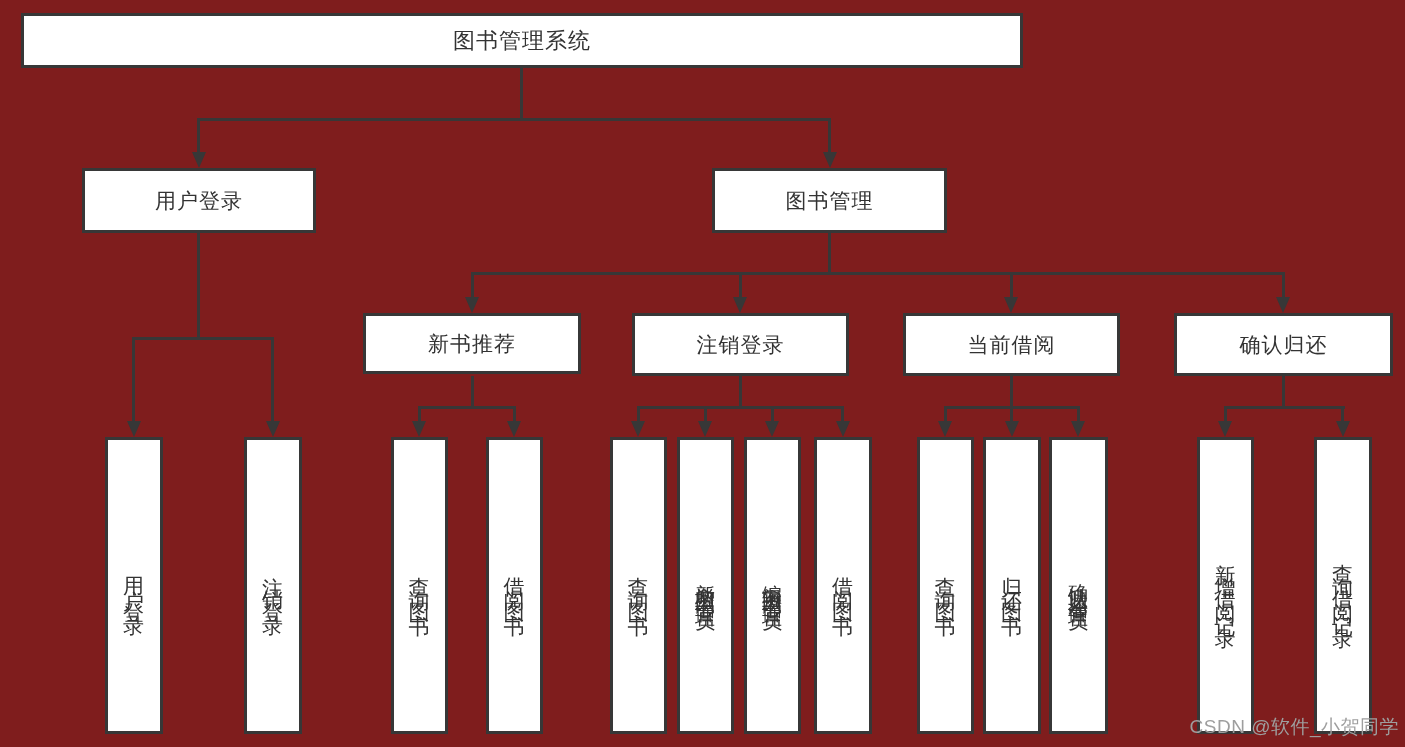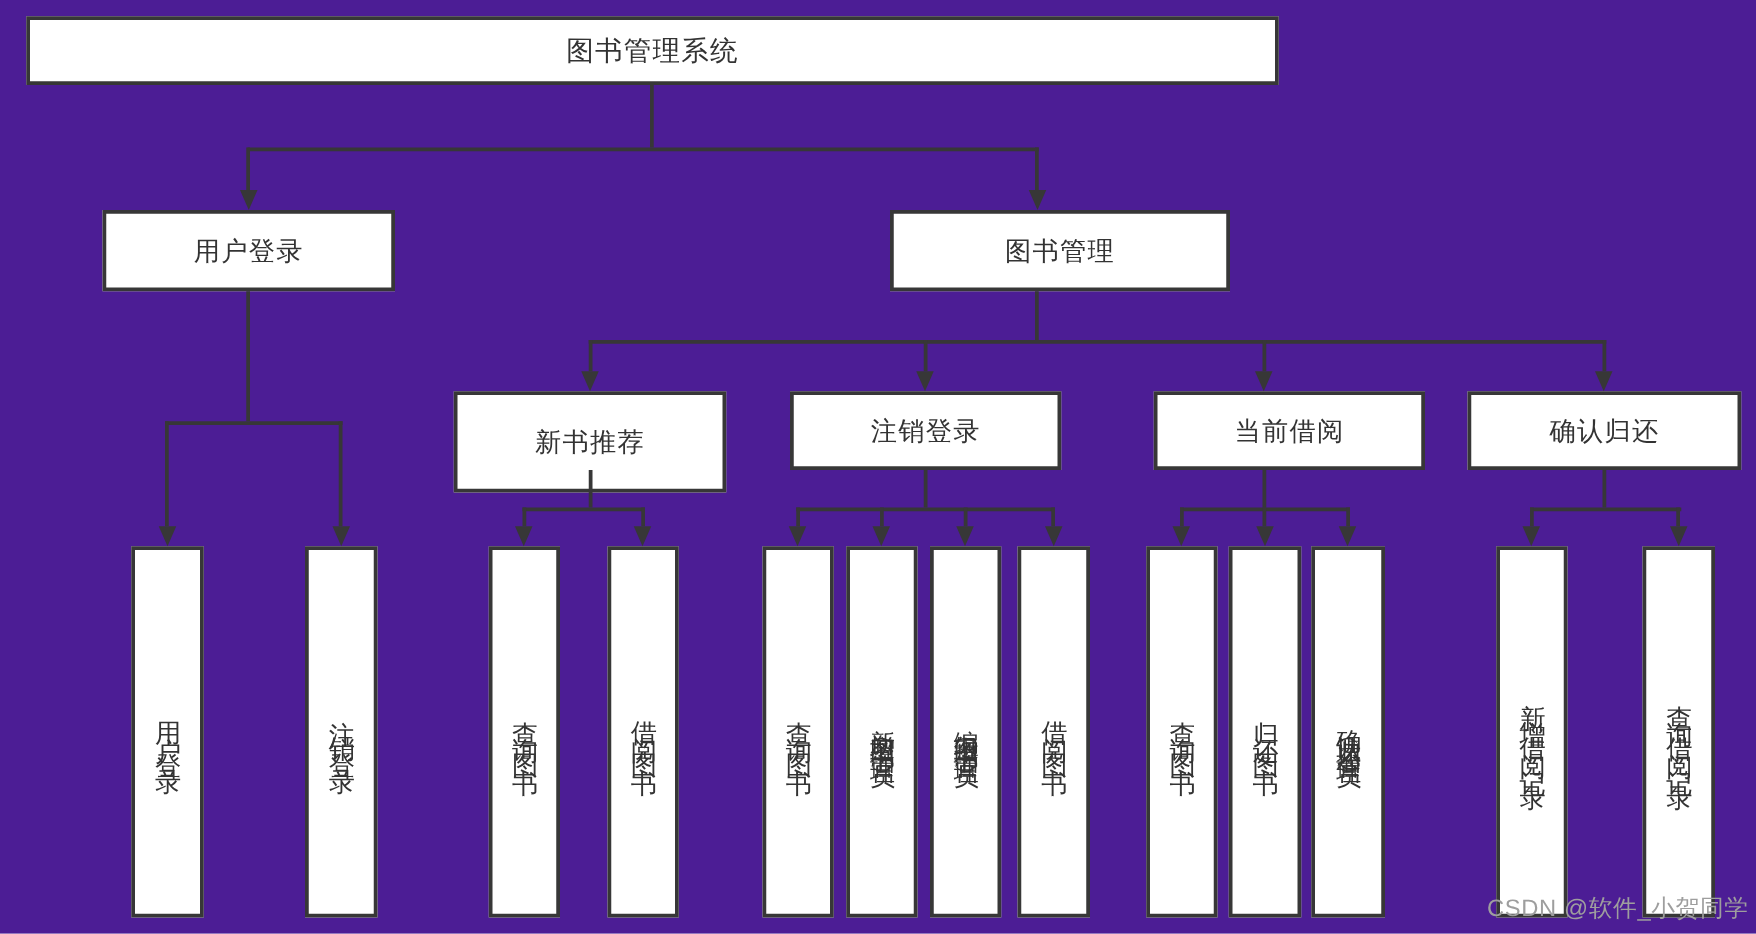--- a/index.html
+++ b/index.html
@@ -1,20 +1,20 @@
 <!DOCTYPE html>
 <html><head>
 <meta charset="utf-8">
 <style>
   html, body { margin: 0; padding: 0; background: #ffffff; }
   .stage {
     position: relative;
     width: 1405px;
     height: 747px;
-    background: #4c1d95;
+    background: #7f1d1d;
     font-family: "Liberation Sans", sans-serif;
     overflow: hidden;
   }
   .hbox {
     position: absolute;
     box-sizing: border-box;
     border: 3px solid #373737;
     background: #ffffff;
     display: flex;
     align-items: center;
@@ -74,31 +74,31 @@
 
 <div class="stage">
 
   <div class="hbox root" style="left:21px; top:13px; width:1002px; height:55px;">
     <span>图书管理系统</span>
   </div>
 
   <div class="hbox" style="left:82px; top:168px; width:234px; height:65px;">
     <span>用户登录</span>
   </div>
-  <div class="hbox" style="left:712px; top:168px; width:272px; height:65px;">
+  <div class="hbox" style="left:712px; top:168px; width:235px; height:65px;">
     <span>图书管理</span>
   </div>
 
-  <div class="hbox" style="left:363px; top:313px; width:218px; height:81px;">
+  <div class="hbox" style="left:363px; top:313px; width:218px; height:61px;">
     <span>新书推荐</span>
   </div>
   <div class="hbox" style="left:632px; top:313px; width:217px; height:63px;">
     <span>注销登录</span>
   </div>
-  <div class="hbox" style="left:903px; top:313px; width:217px; height:63px;margin-left:20px;">
+  <div class="hbox" style="left:903px; top:313px; width:217px; height:63px;">
     <span>当前借阅</span>
   </div>
   <div class="hbox" style="left:1174px; top:313px; width:219px; height:63px;">
     <span>确认归还</span>
   </div>
 
   <div class="vbox" style="left:105px; width:58px;">
     <span>用户登录</span>
   </div>
   <div class="vbox" style="left:244px; width:58px;">

